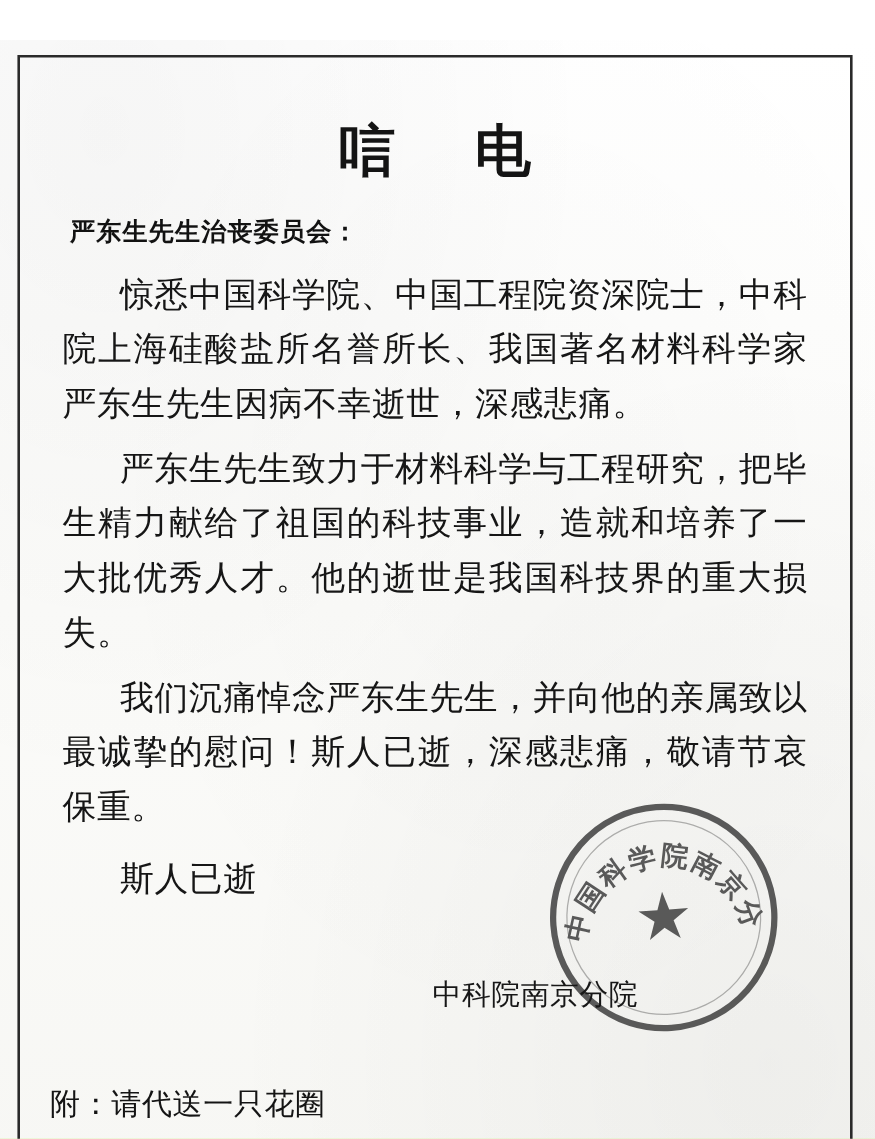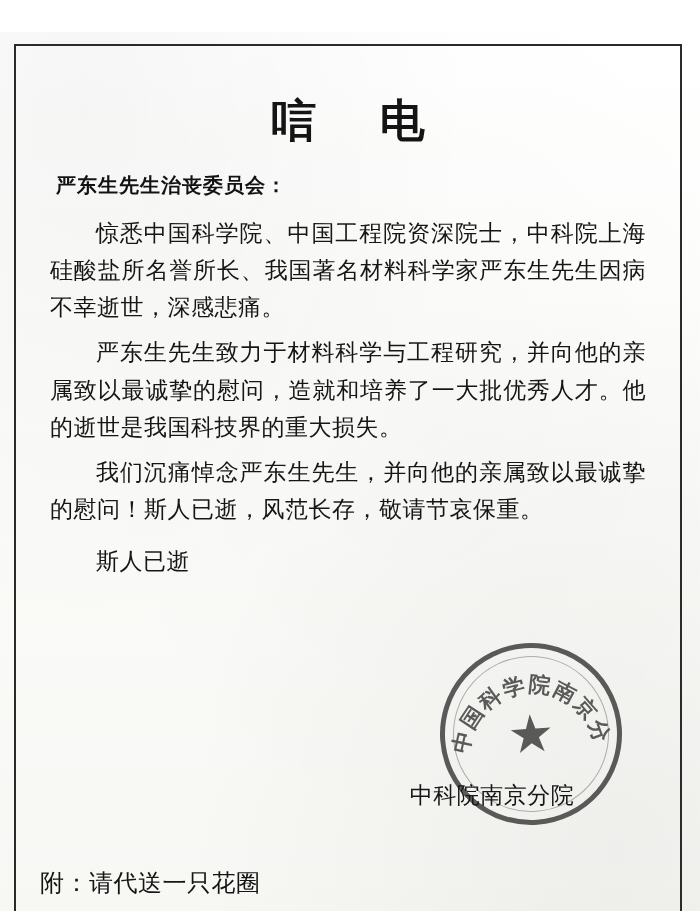--- a/index.html
+++ b/index.html
@@ -73,38 +73,38 @@
   .addressee {
     font-family: "DejaVu Sans", "Liberation Sans", sans-serif;
     font-size: 20px;
     font-weight: 700;
     color: #121212;
     margin: 0 0 16px 6px;
     letter-spacing: 1px;
   }
   .para {
     font-family: Liberation Sans, sans-serif;
-    font-size: 23px;
+    font-size: 27px;
     line-height: 1.62;
     color: #161616;
     margin: 0 0 8px 0;
     text-indent: 46px;
     letter-spacing: 0.5px;
     text-align: justify;
   }
   .para.closing {
     text-indent: 46px;
     margin-top: 14px;
   }
   .sign-block {
     position: absolute;
     right: 54px;
     bottom: 118px;
     width: 300px;
-    text-align: center;
+    text-align: left;
   }
   .sign-org {
     font-family: "DejaVu Sans", "Liberation Sans", sans-serif;
     font-size: 23px;
     color: #171717;
     letter-spacing: 0.5px;
     margin-bottom: 14px;
     padding-right: 8px;
   }
   .sign-date {
@@ -185,23 +185,23 @@
   <div class="sheet-border"></div>
 
   <div class="content">
 
     <h1 class="doc-title">唁 电</h1>
 
     <div class="addressee">严东生先生治丧委员会：</div>
 
     <p class="para">惊悉中国科学院、中国工程院资深院士，中科院上海硅酸盐所名誉所长、我国著名材料科学家严东生先生因病不幸逝世，深感悲痛。</p>
 
-    <p class="para">严东生先生致力于材料科学与工程研究，并向他的亲属致以最诚挚的慰问，造就和培养了一大批优秀人才。他的逝世是我国科技界的重大损失。</p>
-
-    <p class="para">我们沉痛悼念严东生先生，并向他的亲属致以最诚挚的慰问！斯人已逝，风范长存，敬请节哀保重。</p>
+    <p class="para">严东生先生致力于材料科学与工程研究，把毕生精力献给了祖国的科技事业，造就和培养了一大批优秀人才。他的逝世是我国科技界的重大损失。</p>
+
+    <p class="para">我们沉痛悼念严东生先生，并向他的亲属致以最诚挚的慰问！斯人已逝，深感悲痛，敬请节哀保重。</p>
 
     <p class="para closing">斯人已逝</p>
   </div>
 
   <div class="seal">
     <div class="seal-inner"></div>
     <svg class="seal-arc" viewBox="0 0 182 182">
       <defs>
         <path id="arcpath" d="M 24,103 A 68,68 0 0 1 158,103" fill="none"></path>
       </defs>

